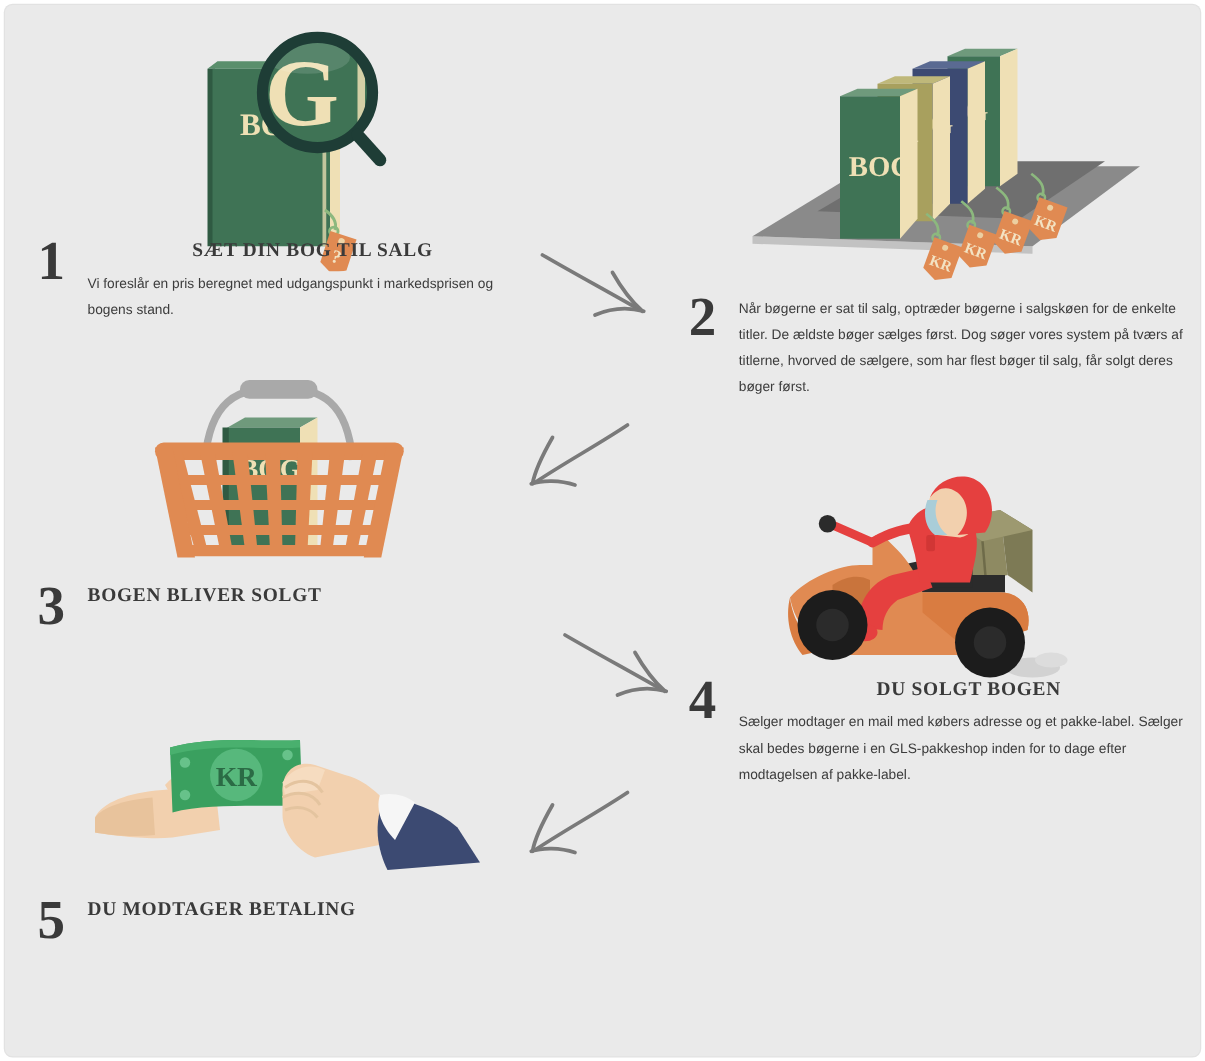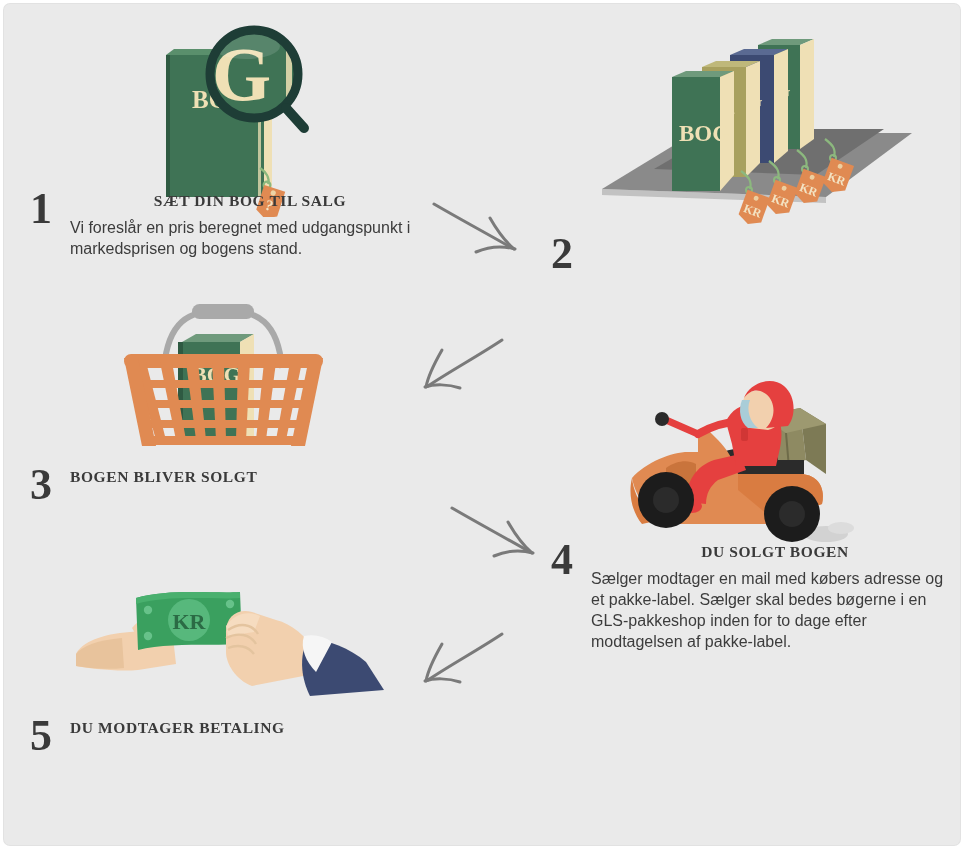--- a/index.html
+++ b/index.html
@@ -53,21 +53,21 @@
     font-weight: bold;
     font-size: 15.5px;
     letter-spacing: 0.6px;
     color: #3a3a3a;
     margin: 0 0 7px 0;
     white-space: nowrap;
     text-align: center;
   }
   .step-text {
     font-family: "Liberation Sans", sans-serif;
-    font-size: 16px;
+    font-size: 11px;
     line-height: 21px;
     color: #3c3c3c;
     margin: 0;
   }
 
   .step-1 { left: 26px;  top: 186px; width: 400px; }
   .step-2 { left: 547px; top: 231px; width: 412px; }
   .step-3 { left: 26px;  top: 462px; width: 410px; }
   .step-4 { left: 547px; top: 537px; width: 408px; }
   .step-5 { left: 26px;  top: 713px; width: 410px; }
@@ -356,20 +356,21 @@
       <div class="step-num">1</div>
       <div class="step-body">
         <p class="step-title">SÆT DIN BOG TIL SALG</p>
         <p class="step-text">Vi foreslår en pris beregnet med udgangspunkt i markedsprisen og bogens stand.</p>
       </div>
     </div>
 
     <div class="step step-2">
       <div class="step-num">2</div>
       <div class="step-body">
+        <p class="step-text">Når bøgerne er sat til salg, optræder bøgerne i salgskøen for de enkelte titler. De ældste bøger sælges først. Dog søger vores system på tværs af titlerne, hvorved de sælgere, som har flest bøger til salg, får solgt deres bøger først.</p>
       </div>
     </div>
 
     <div class="step step-3">
       <div class="step-num">3</div>
       <div class="step-body">
         <p class="step-title">BOGEN BLIVER SOLGT</p>
       </div>
     </div>
 

